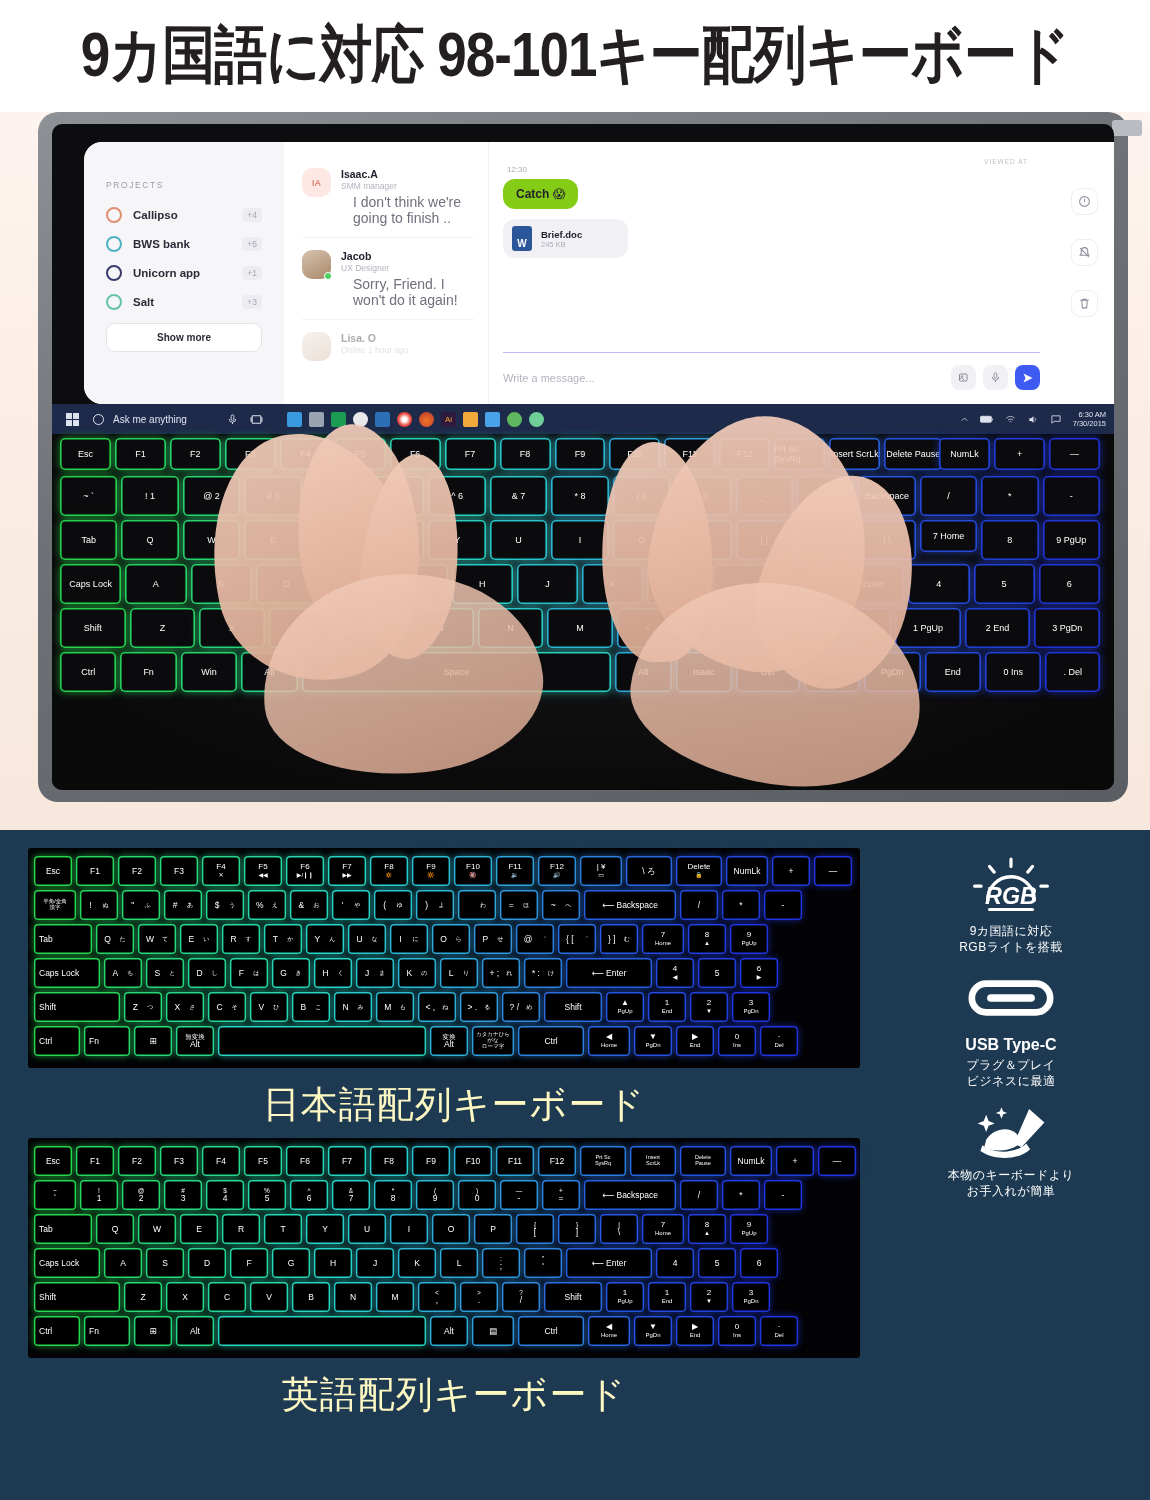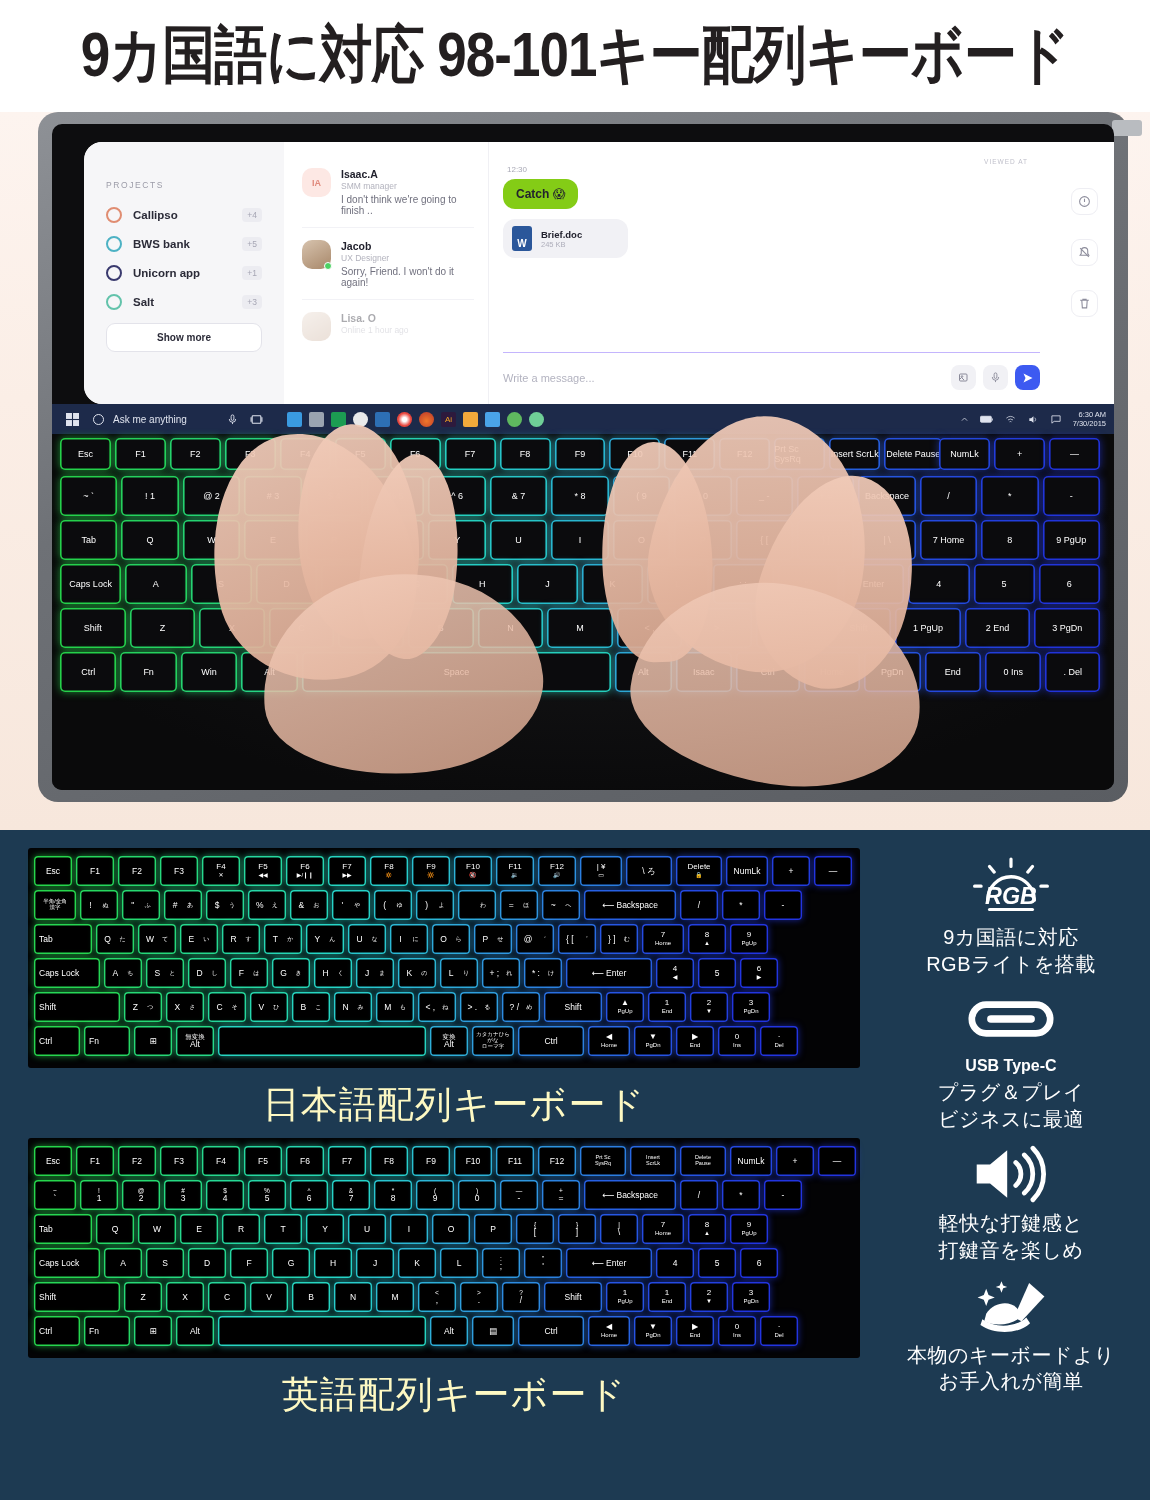--- a/index.html
+++ b/index.html
@@ -83,21 +83,21 @@
   }
   .av-ia { background:#fde8e4; color:#e0897c; }
   .av-jacob { background:linear-gradient(150deg,#d7c3ae,#a8886a); }
   .av-lisa  { background:linear-gradient(150deg,#e8d9cd,#cbb09c); }
   .av-dot {
     position:absolute; right:-1px; bottom:-1px; width:8px; height:8px;
     border-radius:50%; background:#4cd263; border:1.5px solid #fff;
   }
   .ci-name { font-size:10.5px; font-weight:700; color:#22222e; }
   .ci-role { font-size:8.5px; color:#b2b2bd; margin:1px 0 3px; }
-  .ci-msg  { font-size:10px; color:#70707e; }
+  .ci-msg  { font-size:14px; color:#70707e;margin-left:12px; }
   .ci-fade { opacity:.38; }
 
   .chat-main { flex:1; position:relative; background:#fff; padding:10px 0 0 14px; }
   .viewed { position:absolute; right:86px; top:16px; font-size:6.5px;
             color:#c0c0cb; letter-spacing:1px; }
   .msg-time { font-size:8px; color:#a9a9b6; margin:13px 0 5px 4px; }
   .bubble {
     display:inline-block; background:#84cc16; border-radius:12px;
     padding:8px 13px; font-size:12px; font-weight:700; color:#22222e;
   }
@@ -208,21 +208,21 @@
   .k-two .a { font-size:8px; }
   .k-two .b { font-size:6px; }
 
   
   .features {
     width:270px; padding:22px 14px 0 6px;
     display:flex; flex-direction:column; align-items:center; gap:6px;
   }
   .feature { text-align:center; color:#ffffff; width:100%; }
   .feat-icon { height:72px; display:flex; align-items:center; justify-content:center; }
-  .feat-text { font-size:20px; line-height:1.33; letter-spacing:.5px; }
+  .feat-text { font-size:12px; line-height:1.33; letter-spacing:.5px; }
   .feat-label { font-size:16px; font-weight:bold; margin:2px 0 4px; }
 </style>
 </head>
 <body>
 
 <div class="header">
   <h1>9カ国語に対応 98-101キー配列キーボード</h1>
 </div>
 
 <div class="hero">
@@ -441,21 +441,21 @@
             <div class="photo-key" style="left: 253.647px; top: 86px; width: 57.4118px; height: 40px; box-shadow: rgba(40, 228, 162, 0.92) 0px 0px 0px 1.6px inset, rgba(40, 228, 162, 0.6) 0px 0px 9px;">R</div>
             <div class="photo-key" style="left: 315.059px; top: 86px; width: 57.4118px; height: 40px; box-shadow: rgba(40, 227, 183, 0.92) 0px 0px 0px 1.6px inset, rgba(40, 227, 183, 0.6) 0px 0px 9px;">T</div>
             <div class="photo-key" style="left: 376.471px; top: 86px; width: 57.4118px; height: 40px; box-shadow: rgba(40, 225, 204, 0.92) 0px 0px 0px 1.6px inset, rgba(40, 225, 204, 0.6) 0px 0px 9px;">Y</div>
             <div class="photo-key" style="left: 437.882px; top: 86px; width: 57.4118px; height: 40px; box-shadow: rgba(42, 214, 215, 0.92) 0px 0px 0px 1.6px inset, rgba(42, 214, 215, 0.6) 0px 0px 9px;">U</div>
             <div class="photo-key" style="left: 499.294px; top: 86px; width: 57.4118px; height: 40px; box-shadow: rgba(45, 197, 223, 0.92) 0px 0px 0px 1.6px inset, rgba(45, 197, 223, 0.6) 0px 0px 9px;">I</div>
             <div class="photo-key" style="left: 560.706px; top: 86px; width: 57.4118px; height: 40px; box-shadow: rgba(48, 181, 230, 0.92) 0px 0px 0px 1.6px inset, rgba(48, 181, 230, 0.6) 0px 0px 9px;">O</div>
             <div class="photo-key" style="left: 622.118px; top: 86px; width: 57.4118px; height: 40px; box-shadow: rgba(49, 163, 235, 0.92) 0px 0px 0px 1.6px inset, rgba(49, 163, 235, 0.6) 0px 0px 9px;">P</div>
             <div class="photo-key" style="left: 683.529px; top: 86px; width: 57.4118px; height: 40px; box-shadow: rgba(46, 139, 237, 0.92) 0px 0px 0px 1.6px inset, rgba(46, 139, 237, 0.6) 0px 0px 9px;">{ [</div>
             <div class="photo-key" style="left: 744.941px; top: 86px; width: 57.4118px; height: 40px; box-shadow: rgba(43, 116, 238, 0.92) 0px 0px 0px 1.6px inset, rgba(43, 116, 238, 0.6) 0px 0px 9px;">} ]</div>
             <div class="photo-key" style="left: 806.353px; top: 86px; width: 57.4118px; height: 40px; box-shadow: rgba(40, 92, 240, 0.92) 0px 0px 0px 1.6px inset, rgba(40, 92, 240, 0.6) 0px 0px 9px;">| \</div>
-            <div class="photo-key" style="left: 867.765px; top: 86px; width: 57.4118px; height: 40px; box-shadow: rgba(39, 79, 239, 0.92) 0px 0px 0px 1.6px inset, rgba(39, 79, 239, 0.6) 0px 0px 9px;">7 Home</div>
+            <div class="photo-key" style="left: 867.765px; top: 86px; width: 57.4118px; height: 32px; box-shadow: rgba(39, 79, 239, 0.92) 0px 0px 0px 1.6px inset, rgba(39, 79, 239, 0.6) 0px 0px 9px;">7 Home</div>
             <div class="photo-key" style="left: 929.176px; top: 86px; width: 57.4118px; height: 40px; box-shadow: rgba(37, 67, 237, 0.92) 0px 0px 0px 1.6px inset, rgba(37, 67, 237, 0.6) 0px 0px 9px;">8</div>
             <div class="photo-key" style="left: 990.588px; top: 86px; width: 57.4118px; height: 40px; box-shadow: rgba(36, 56, 236, 0.92) 0px 0px 0px 1.6px inset, rgba(36, 56, 236, 0.6) 0px 0px 9px;">9 PgUp</div>
             <div class="photo-key" style="left: 8px; top: 130px; width: 61.25px; height: 40px; box-shadow: rgba(40, 226, 80, 0.92) 0px 0px 0px 1.6px inset, rgba(40, 226, 80, 0.6) 0px 0px 9px;">Caps Lock</div>
             <div class="photo-key" style="left: 73.25px; top: 130px; width: 61.25px; height: 40px; box-shadow: rgba(40, 227, 102, 0.92) 0px 0px 0px 1.6px inset, rgba(40, 227, 102, 0.6) 0px 0px 9px;">A</div>
             <div class="photo-key" style="left: 138.5px; top: 130px; width: 61.25px; height: 40px; box-shadow: rgba(40, 229, 124, 0.92) 0px 0px 0px 1.6px inset, rgba(40, 229, 124, 0.6) 0px 0px 9px;">S</div>
             <div class="photo-key" style="left: 203.75px; top: 130px; width: 61.25px; height: 40px; box-shadow: rgba(40, 230, 146, 0.92) 0px 0px 0px 1.6px inset, rgba(40, 230, 146, 0.6) 0px 0px 9px;">D</div>
             <div class="photo-key" style="left: 269px; top: 130px; width: 61.25px; height: 40px; box-shadow: rgba(40, 228, 168, 0.92) 0px 0px 0px 1.6px inset, rgba(40, 228, 168, 0.6) 0px 0px 9px;">F</div>
             <div class="photo-key" style="left: 334.25px; top: 130px; width: 61.25px; height: 40px; box-shadow: rgba(40, 226, 190, 0.92) 0px 0px 0px 1.6px inset, rgba(40, 226, 190, 0.6) 0px 0px 9px;">G</div>
             <div class="photo-key" style="left: 399.5px; top: 130px; width: 61.25px; height: 40px; box-shadow: rgba(40, 223, 211, 0.92) 0px 0px 0px 1.6px inset, rgba(40, 223, 211, 0.6) 0px 0px 9px;">H</div>
             <div class="photo-key" style="left: 464.75px; top: 130px; width: 61.25px; height: 40px; box-shadow: rgba(43, 206, 219, 0.92) 0px 0px 0px 1.6px inset, rgba(43, 206, 219, 0.6) 0px 0px 9px;">J</div>
@@ -1315,30 +1315,20 @@
         <svg width="86" height="44" viewBox="0 0 90 46" fill="none">
           <rect x="4" y="8" width="82" height="30" rx="15" stroke="#fff" stroke-width="7"></rect>
           <rect x="20" y="19" width="50" height="8" rx="4" fill="#fff"></rect>
         </svg>
       </div>
       <div class="feat-label">USB Type-C</div>
       <div class="feat-text">プラグ＆プレイ</div>
       <div class="feat-text">ビジネスに最適</div>
     </div>
 
-    <div class="feature">
-      <div class="feat-icon">
-        <svg width="80" height="62" viewBox="0 0 84 64" fill="none">
-          <path d="M6 22h14L38 7v50L20 42H6z" fill="#fff"></path>
-          <path d="M47 20a16 16 0 010 24M56 12a27 27 0 010 40M65 5a38 38 0 010 54" stroke="#fff" stroke-width="5" stroke-linecap="round"></path>
-        </svg>
-      </div>
-      <div class="feat-text">軽快な打鍵感と</div>
-      <div class="feat-text">打鍵音を楽しめ</div>
-    </div>
 
     <div class="feature">
       <div class="feat-icon">
         <svg width="84" height="62" viewBox="0 0 88 64" fill="#fff">
           <path d="M8 14l2.5 6.5L17 23l-6.5 2.5L8 32l-2.5-6.5L-1 23l6.5-2.5z" transform="translate(10,0)"></path>
           <path d="M34 6l1.8 4.6L40 12l-4.2 1.4L34 18l-1.8-4.6L28 12l4.2-1.4z"></path>
           <path d="M63 8l16 14-24 26-8-4z"></path>
           <path d="M18 40c8-12 24-14 32-6l6 8c-10 10-28 12-40 6z"></path>
           <path d="M14 46c14 10 36 8 46-2l4 6c-12 12-38 12-52 2z"></path>
         </svg>

